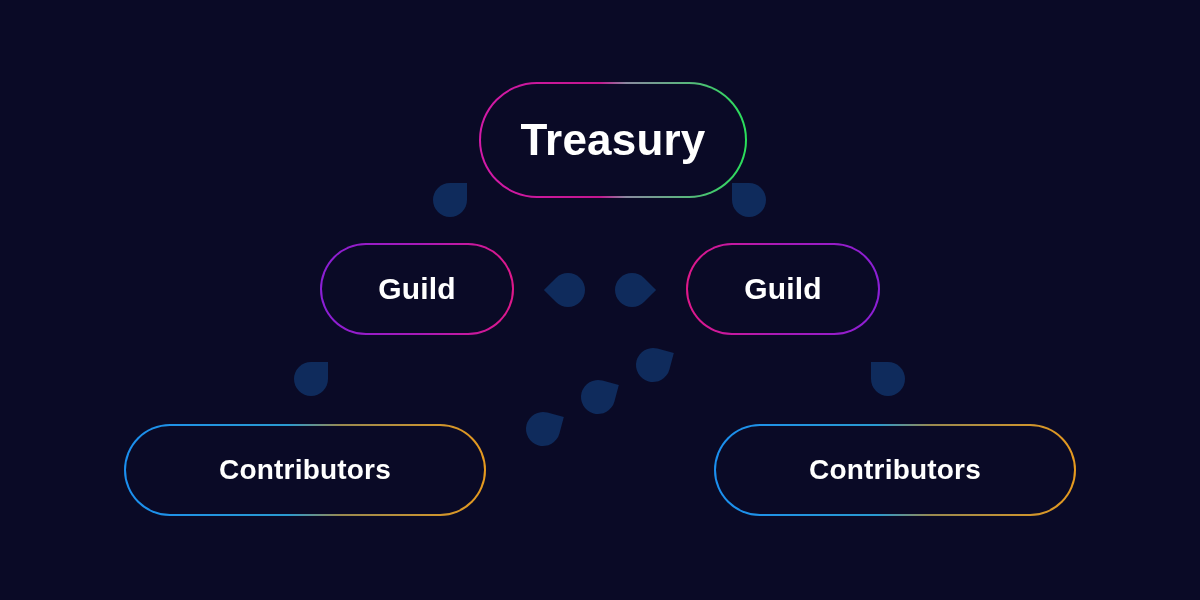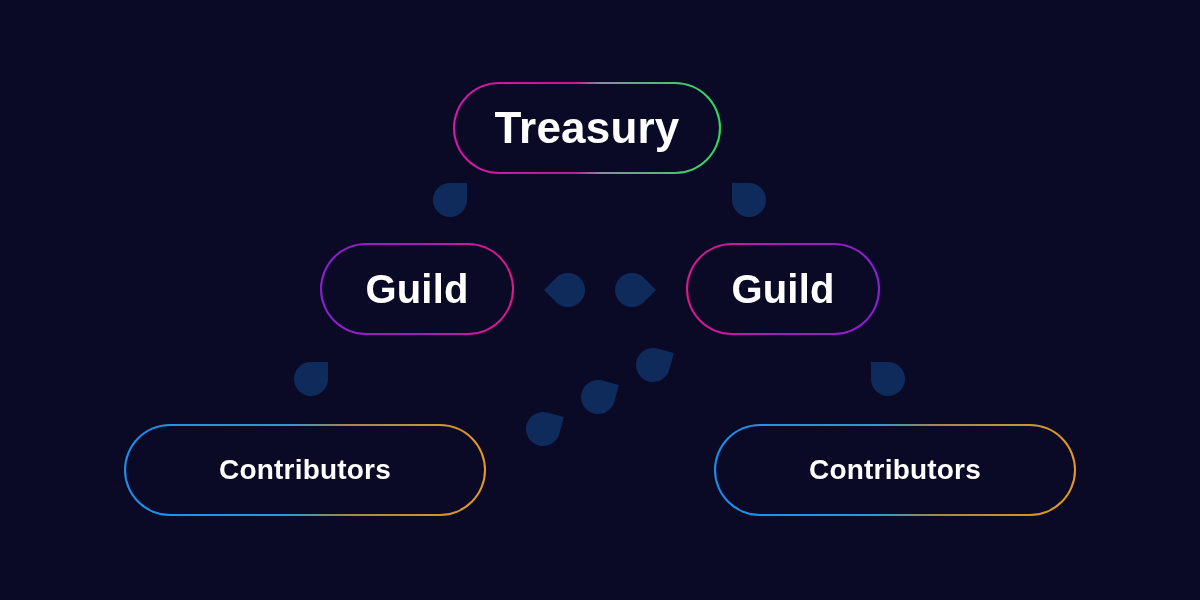--- a/index.html
+++ b/index.html
@@ -19,28 +19,28 @@
   }
   .pill-inner {
     flex: 1;
     border-radius: 999px;
     background: #0a0a26;
     display: flex; align-items: center; justify-content: center;
     color: #ffffff;
     font-weight: bold;
     letter-spacing: 0.2px;
   }
-  .pill-treasury { left: 453px; top: 82px; width: 268px; height: 92px;
+  .pill-treasury { left: 479px; top: 82px; width: 268px; height: 116px;
     background: linear-gradient(90deg, #d41aa8 0%, #c2168f 45%, #8a8aa0 55%, #29e05a 100%); }
   .pill-treasury .pill-inner { font-size: 44px; }
   .pill-guild-l { left: 320px; top: 243px; width: 194px; height: 92px;
     background: linear-gradient(90deg, #8b1fd6 0%, #a61ab9 50%, #e0188a 100%); }
   .pill-guild-r { left: 686px; top: 243px; width: 194px; height: 92px;
     background: linear-gradient(90deg, #e0188a 0%, #a61ab9 50%, #8b1fd6 100%); }
-  .pill-guild-l .pill-inner, .pill-guild-r .pill-inner { font-size: 40px; }
+  .pill-guild-l .pill-inner, .pill-guild-r .pill-inner { font-size: 30px; }
   .pill-contrib-l { left: 124px; top: 424px; width: 362px; height: 92px;
     background: linear-gradient(90deg, #1b8ff0 0%, #2a9ad0 45%, #9a8a50 60%, #e79a1e 100%); }
   .pill-contrib-r { left: 714px; top: 424px; width: 362px; height: 92px;
     background: linear-gradient(90deg, #1b8ff0 0%, #2a9ad0 45%, #9a8a50 60%, #e79a1e 100%); }
   .pill-contrib-l .pill-inner, .pill-contrib-r .pill-inner { font-size: 28px; }
 
   .dot {
     position: absolute;
     width: 34px; height: 34px;
     background: #0f2b5c;

